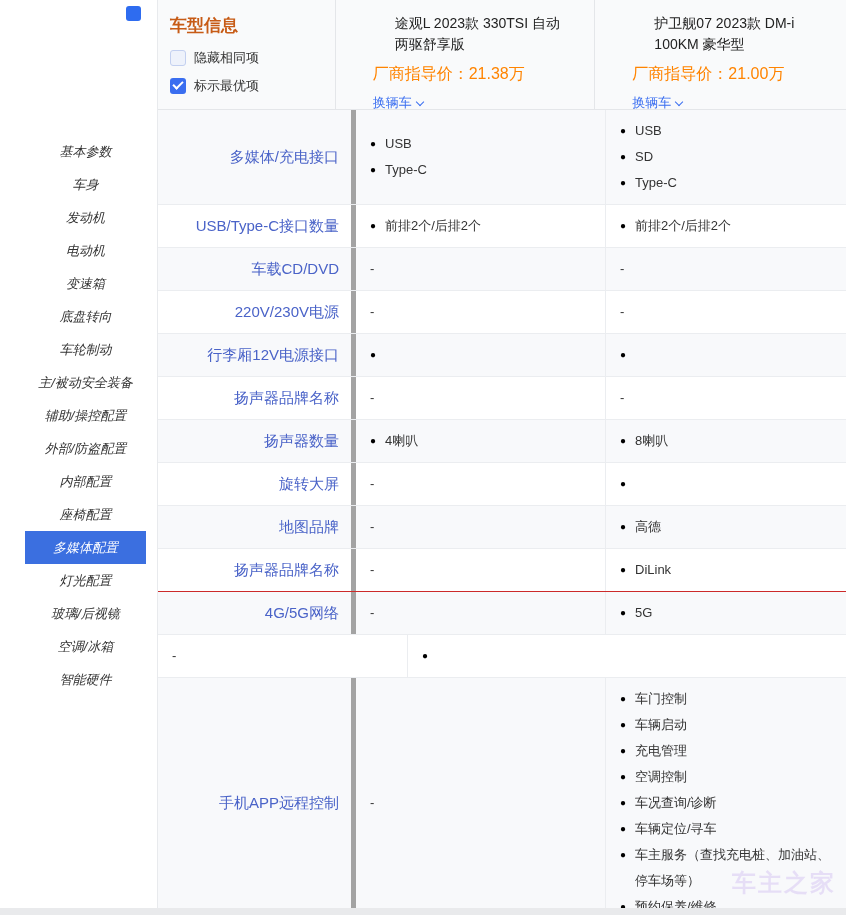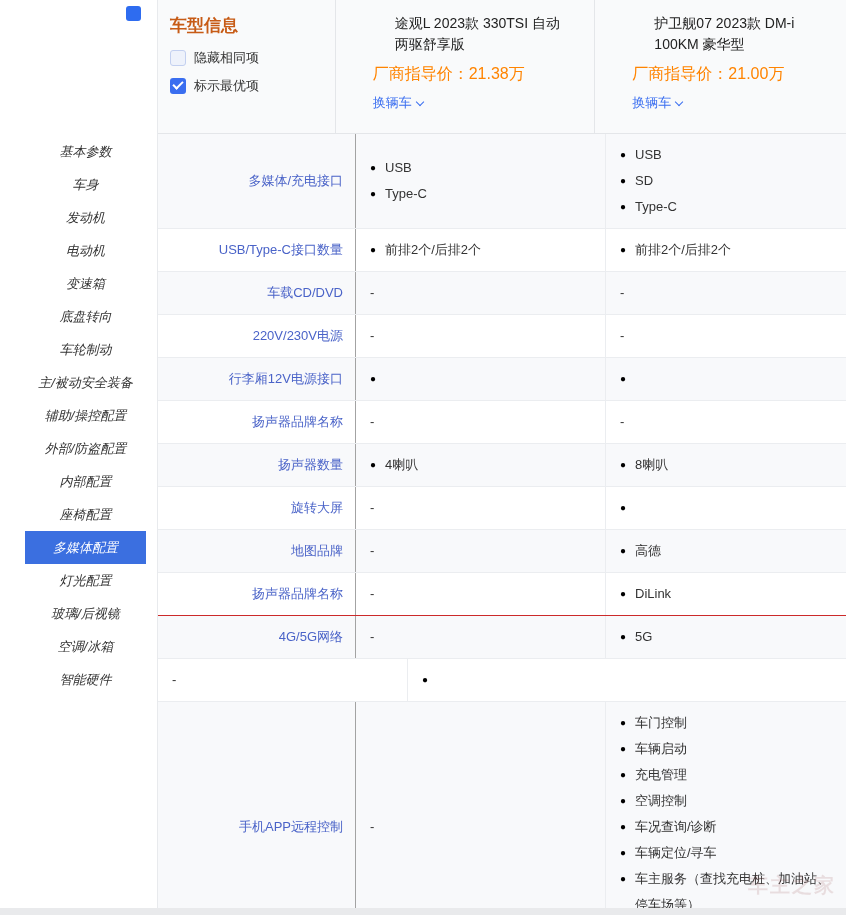--- a/index.html
+++ b/index.html
@@ -25,21 +25,21 @@
   }
   .side-item.active { background:#3b6fe0; color:#fff; }
 
   
   .main {
     position:absolute; left:157px; top:0; width:689px;
     border-left:1px solid #e8eaed; background:#fff;
   }
 
   
-  .cmp-header { display:flex; height:134px; background:#f9fafb; border-bottom:1px solid #e4e6e9;gap:37px; }
+  .cmp-header { display:flex; height:110px; background:#f9fafb; border-bottom:1px solid #e4e6e9;gap:37px; }
   .info-panel { width:198px; border-right:1px solid #e4e6e9; padding:14px 0 0 12px; }
   .panel-title { font-size:17px; font-weight:bold; color:#c75b16; margin-bottom:12px; }
   .cb-row { display:flex; align-items:center; margin-bottom:10px; cursor:pointer; }
   .checkbox { width:16px; height:16px; border-radius:3px; margin-right:8px; position:relative; flex:none; }
   .checkbox.unchecked { background:#eef2fb; border:1px solid #c3d0f0; }
   .checkbox.checked { background:#3a6ef0; }
   .checkbox.checked::after {
     content:""; position:absolute; left:3px; top:3px; width:8px; height:4px;
     border-left:2px solid #fff; border-bottom:2px solid #fff; transform:rotate(-45deg);
   }
@@ -55,33 +55,33 @@
     border-right:1.5px solid #3a6ef0; border-bottom:1.5px solid #3a6ef0;
     transform:rotate(45deg); position:relative; top:-2px;
   }
 
   
   .trow { display:flex; align-items:stretch; min-height:42px; background:#fff; border-bottom:1px solid #ebedf0; }
   .trow.alt { background:#f8f9fb; }
   .trow.red-divider { border-bottom:1px solid #cc2a2a; }
   .cell { display:flex; flex-direction:column; justify-content:center; }
   .lab {
-    width:198px; border-right:1px solid #a3a3a3; align-items:flex-end;
-    padding:8px 12px 8px 6px; font-size:13px; color:#4a63c8; text-align:right; cursor:pointer;
+    width:198px; border-right:5px solid #a3a3a3; align-items:flex-end;
+    padding:8px 12px 8px 6px; font-size:15px; color:#4a63c8; text-align:right; cursor:pointer;
   }
   .val { width:250px; border-right:1px solid #ebedf0; padding:8px 12px 8px 14px; font-size:13px; color:#333; }
   .val.last { width:240px; border-right:none; }
   .vline { display:flex; line-height:26px; }
   .dot { width:15px; flex:none; font-size:10px; line-height:26px; color:#000; }
   .vtext { flex:1; line-height:26px; }
 
   
   .watermark {
-    position:absolute; right:10px; bottom:16px; font-size:20px; font-weight:bold;
-    color:#7f1d1d; opacity:0.12; letter-spacing:2px; pointer-events:none; z-index:5;
+    position:absolute; right:10px; bottom:16px; font-size:24px; font-weight:bold;
+    color:#6d28d9; opacity:0.12; letter-spacing:2px; pointer-events:none; z-index:5;
   }
   .bottom-strip { position:absolute; left:0; bottom:0; width:846px; height:7px; background:#e9eaec; z-index:6; }
 </style>
 </head>
 <body>
 
 <div id="app">
 
   <div class="corner-icon"></div>
 

